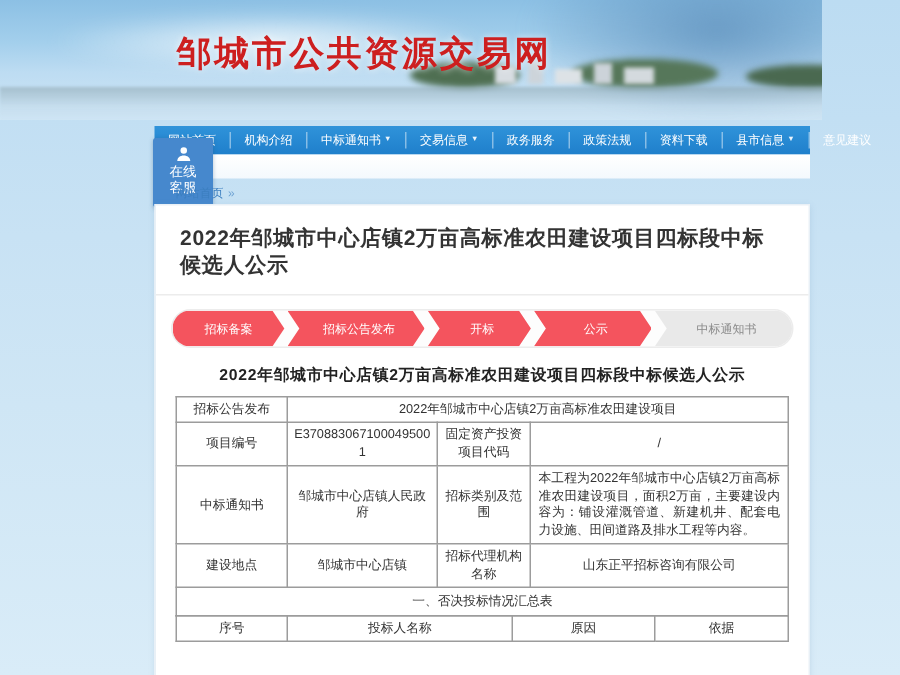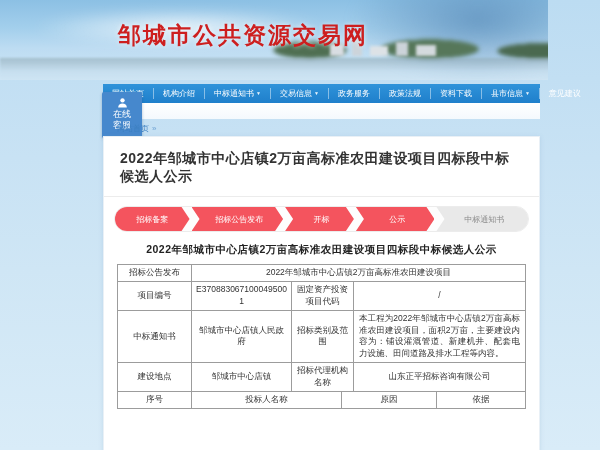--- a/index.html
+++ b/index.html
@@ -181,20 +181,23 @@
         <td>邹城市中心店镇人民政府</td>
         <td class="lbl">招标类别及范围</td>
         <td class="just">本工程为2022年邹城市中心店镇2万亩高标准农田建设项目，面积2万亩，主要建设内容为：铺设灌溉管道、新建机井、配套电力设施、田间道路及排水工程等内容。</td>
       </tr>
       <tr>
         <td class="lbl">建设地点</td>
         <td>邹城市中心店镇</td>
         <td class="lbl">招标代理机构名称</td>
         <td>山东正平招标咨询有限公司</td>
       </tr>
+      <tr class="sec-row">
+        <td colspan="4">一、否决投标情况汇总表</td>
+      </tr>
     </tbody>
       </table>
 
     <table style="margin-top:-1px">
       <colgroup>
           <col style="width:74px">
           <col style="width:150px">
           <col style="width:95px">
           <col style="width:89px">
         </colgroup>

